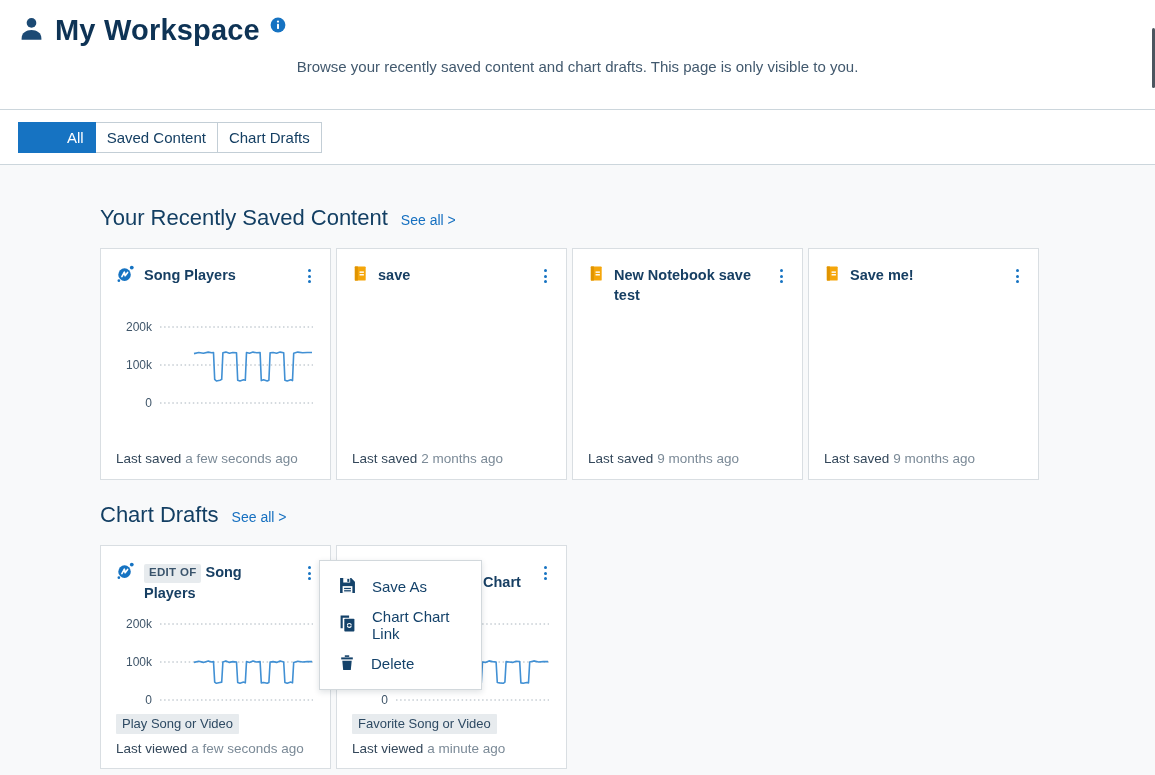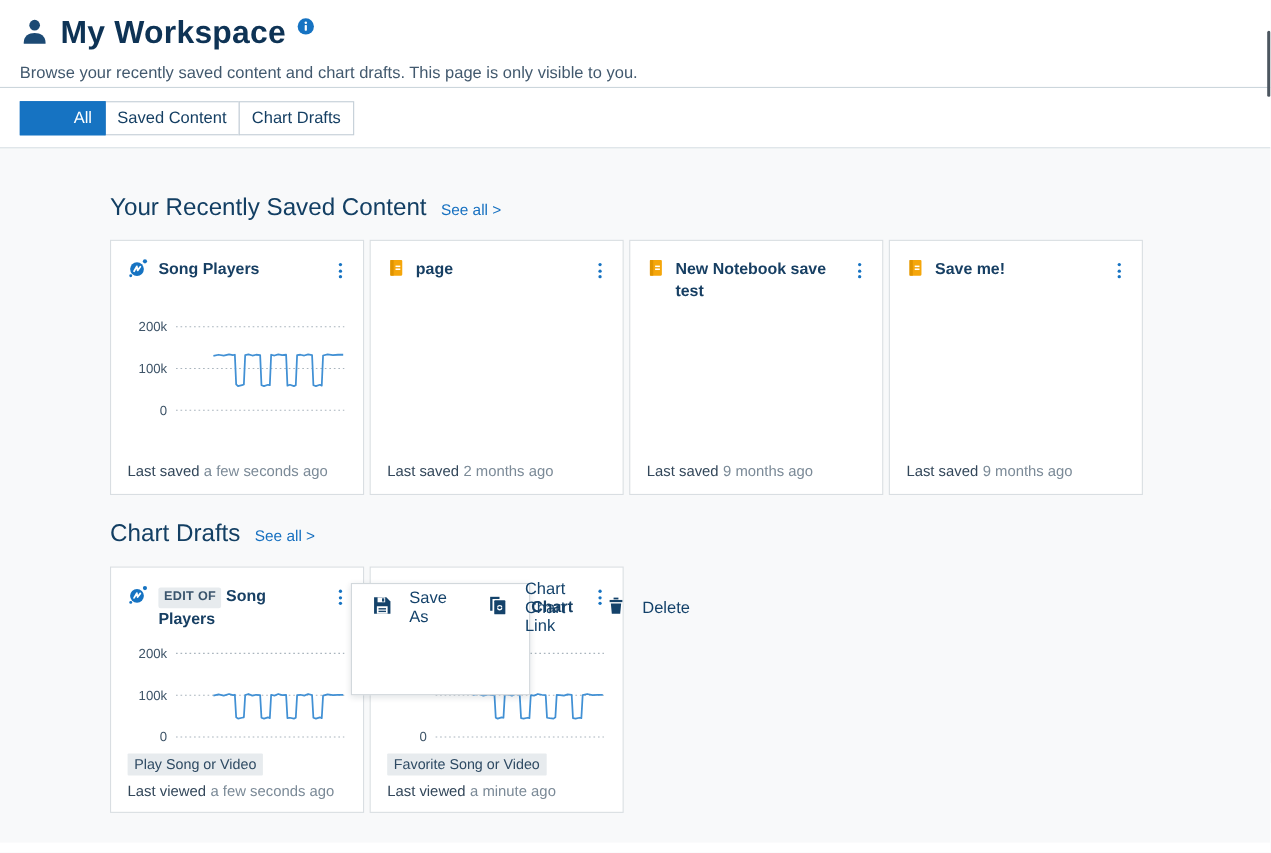--- a/index.html
+++ b/index.html
@@ -5,21 +5,21 @@
   * { margin:0; padding:0; box-sizing:border-box; }
   html,body { width:1155px; height:775px; }
   body {
     font-family:"Liberation Sans", sans-serif;
     background:#ffffff;
     position:relative;
     overflow:hidden;
     color:#153f63;
   }
   
-  .header { height:80px; padding:14px 18px 0 18px; border-bottom:1px solid #ccd6dc; background:#fff; }
+  .header { height:110px; padding:14px 18px 0 18px; border-bottom:1px solid #ccd6dc; background:#fff;text-align:center; }
   .title-row { display:flex; align-items:center; gap:10px; }
   .title-row h1 { font-size:29px; font-weight:700; color:#0e3355; letter-spacing:.2px; }
   .subtitle { margin-top:11px; font-size:15px; color:#42596e; }
   
   .tabbar { height:55px; display:flex; align-items:center; padding-left:18px; border-bottom:1px solid #ccd6dc; background:#fff; }
   .tab { font-size:15px; padding:6px 11px; border:1px solid #c3ced6; background:#fff; color:#153f63; cursor:pointer; margin-left:-1px; }
   .tab.active { background:#1673c2; border-color:#1673c2; color:#fff; margin-left:0; position:relative; z-index:1;padding-left:48px; }
   
   .content { background:#f8f9fa; height:631px; padding-left:100px; padding-right:100px; }
   .section-head { display:flex; align-items:baseline; gap:13px; }
@@ -47,23 +47,23 @@
   .card-footer .lbl { color:#33475a; font-weight:400; }
   .card-footer .time { color:#7b8a97; margin-left:4px; }
   .tag {
     align-self:flex-start; background:#e7ebee; color:#2e4a63; font-size:13px;
     padding:2px 6px 3px 6px; margin-bottom:7px; border-radius:1px;
   }
   
   .title-fragment { position:absolute; left:146px; top:28px; font-size:14.5px; font-weight:700; color:#173f63; }
   
   .menu {
-    position:absolute; left:219px; top:15px; width:163px; height:102px; z-index:6;
+    position:absolute; left:219px; top:15px; width:163px; height:130px; z-index:6;
     background:#fff; border:1px solid #d2d8dc; box-shadow:0 2px 6px rgba(20,40,60,.14);
-    display:flex; flex-direction:row; justify-content:space-evenly; padding:4px 0;
+    display:flex; flex-direction:column; justify-content:space-evenly; padding:4px 0;
   }
   .menu-item { display:flex; align-items:center; gap:16px; padding:0 19px; height:34px; cursor:pointer; font-size:15px; color:#14426a; }
   .menu-item svg { flex:0 0 auto; }
   
   .scroll-thumb { position:absolute; right:0; top:28px; width:3px; height:60px; background:#4c565f; border-radius:2px; }
   a { cursor:pointer; }
 </style>
 </head>
 <body>
 
@@ -136,21 +136,21 @@
     <div class="card saved">
       <div class="card-head">
         <span>
           <svg width="17" height="19" viewBox="0 0 18 18">
               <rect x="3" y="1.5" width="11.5" height="15" rx="1" fill="#f5a60a"></rect>
               <rect x="3" y="1.5" width="3.2" height="15" fill="#e09400"></rect>
               <rect x="8" y="6.8" width="4.6" height="1.5" fill="#fff"></rect>
               <rect x="8" y="9.6" width="4.6" height="1.5" fill="#fff"></rect>
             </svg>
         </span>
-        <div class="card-title">page</div>
+        <div class="card-title">save</div>
         <div class="kebab">
             <i></i>
             <i></i>
             <i></i>
           </div>
       </div>
       <div class="card-footer">
         <span class="lbl">Last saved</span><span class="time">2 months ago</span>
       </div>
     </div>

